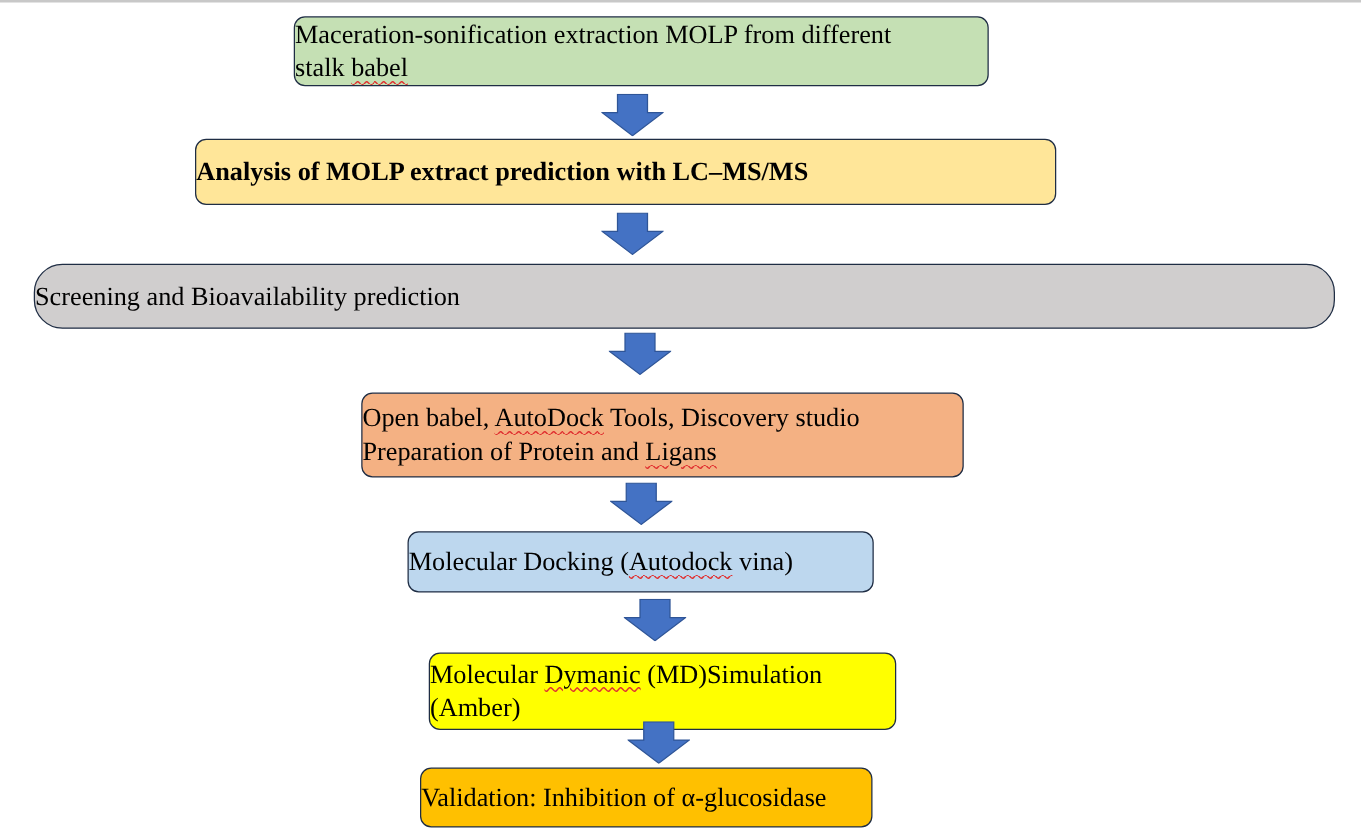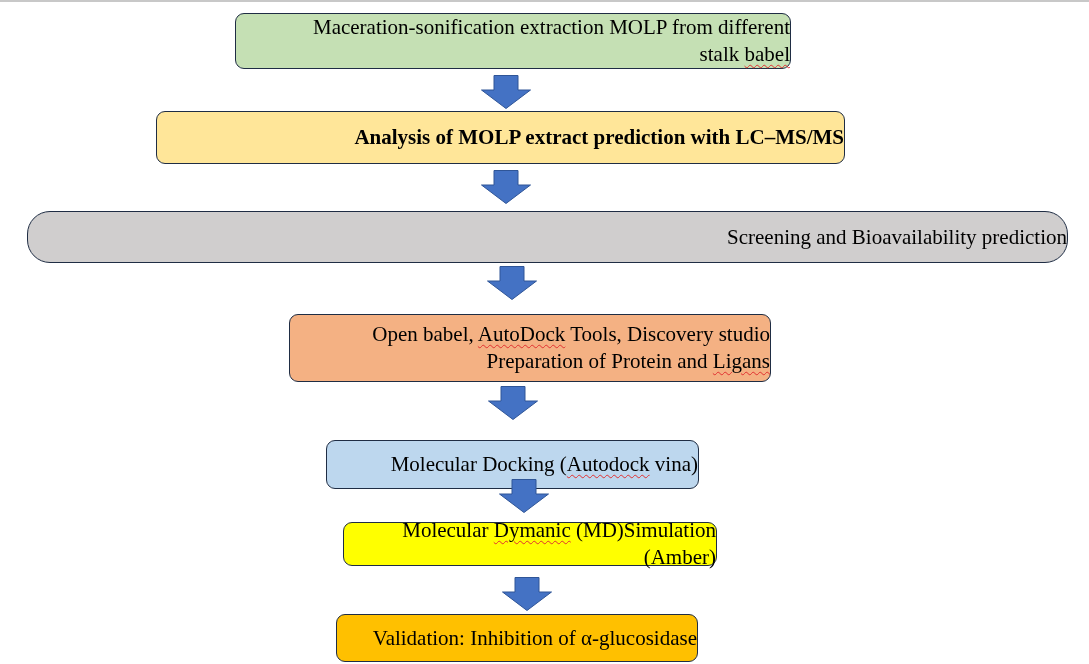--- a/index.html
+++ b/index.html
@@ -6,21 +6,21 @@
   body {
     width: 1089px; height: 664px; position: relative; overflow: hidden;
     background: #ffffff;
     font-family: "Liberation Serif", "DejaVu Serif", serif;
     color: #000;
   }
   .topline { position: absolute; left: 0; top: 0; width: 1089px; height: 2px; background: #c8c8c8; }
   .box {
     position: absolute; box-sizing: border-box;
     border: 1px solid #1f2d44; border-radius: 9px;
-    display: flex; flex-direction: column; align-items: flex-end; justify-content: center;
+    display: flex; flex-direction: column; align-items: flex-start; justify-content: center;
     text-align: center; font-size: 21px; line-height: 27px;
   }
   .box .line { white-space: nowrap; display: block; }
   .spell { text-decoration: underline wavy #e03030; text-decoration-thickness: 1px; text-underline-offset: 3px; }
   .arrow { position: absolute; width: 50px; height: 34px; }
   .arrow svg { display: block; width: 100%; height: 100%; }
 </style>
 </head>
 <body>
 
@@ -34,24 +34,24 @@
     <div class="box" style="left: 156px; top: 111px; width: 689px; height: 53px; background: rgb(255, 230, 153); border-color: rgb(31, 45, 68); font-weight: bold;">
       <span class="line"><span>Analysis of MOLP extract prediction with LC–MS/MS</span></span>
     </div>
     <div class="box" style="left: 27px; top: 211px; width: 1041px; height: 52px; background: rgb(208, 206, 206); border-color: rgb(31, 45, 68); font-weight: normal; border-radius: 23px;">
       <span class="line"><span>Screening and Bioavailability prediction</span></span>
     </div>
     <div class="box" style="left: 289px; top: 314px; width: 482px; height: 68px; background: rgb(244, 177, 131); border-color: rgb(31, 45, 68); font-weight: normal;">
       <span class="line"><span>Open babel, </span><span class="spell" style="text-decoration-color: rgb(224, 48, 48);">AutoDock</span><span> Tools, Discovery studio</span></span>
       <span class="line"><span>Preparation of Protein and </span><span class="spell" style="text-decoration-color: rgb(224, 48, 48);">Ligans</span></span>
     </div>
-    <div class="box" style="left: 326px; top: 425px; width: 373px; height: 49px; background: rgb(189, 215, 238); border-color: rgb(31, 45, 68); font-weight: normal; margin-top: 15px;">
+    <div class="box" style="left: 326px; top: 425px; width: 373px; height: 49px; background: rgb(189, 215, 238); border-color: rgb(31, 45, 68); font-weight: normal;">
       <span class="line"><span>Molecular Docking (</span><span class="spell" style="text-decoration-color: rgb(224, 48, 48);">Autodock</span><span> vina)</span></span>
     </div>
-    <div class="box" style="left: 343px; top: 522px; width: 374px; height: 44px; background: rgb(255, 255, 0); border-color: rgb(31, 45, 68); font-weight: normal;">
+    <div class="box" style="left: 343px; top: 522px; width: 374px; height: 62px; background: rgb(255, 255, 0); border-color: rgb(31, 45, 68); font-weight: normal;">
       <span class="line"><span>Molecular </span><span class="spell" style="text-decoration-color: rgb(224, 48, 48);">Dymanic</span><span> (MD)Simulation</span></span>
       <span class="line"><span>(Amber)</span></span>
     </div>
     <div class="box" style="left: 336px; top: 614px; width: 362px; height: 48px; background: rgb(255, 192, 0); border-color: rgb(31, 45, 68); font-weight: normal;">
       <span class="line"><span>Validation: Inhibition of α-glucosidase</span></span>
     </div>
     <div class="arrow" style="left: 481px; top: 75px;">
       <svg viewBox="0 0 50 34" xmlns="http://www.w3.org/2000/svg">
         <polygon points="13,0.5 37,0.5 37,15 49.5,15 25,33.5 0.5,15 13,15" fill="#4472C4" stroke="#2F5597" stroke-width="1"></polygon>
       </svg>

